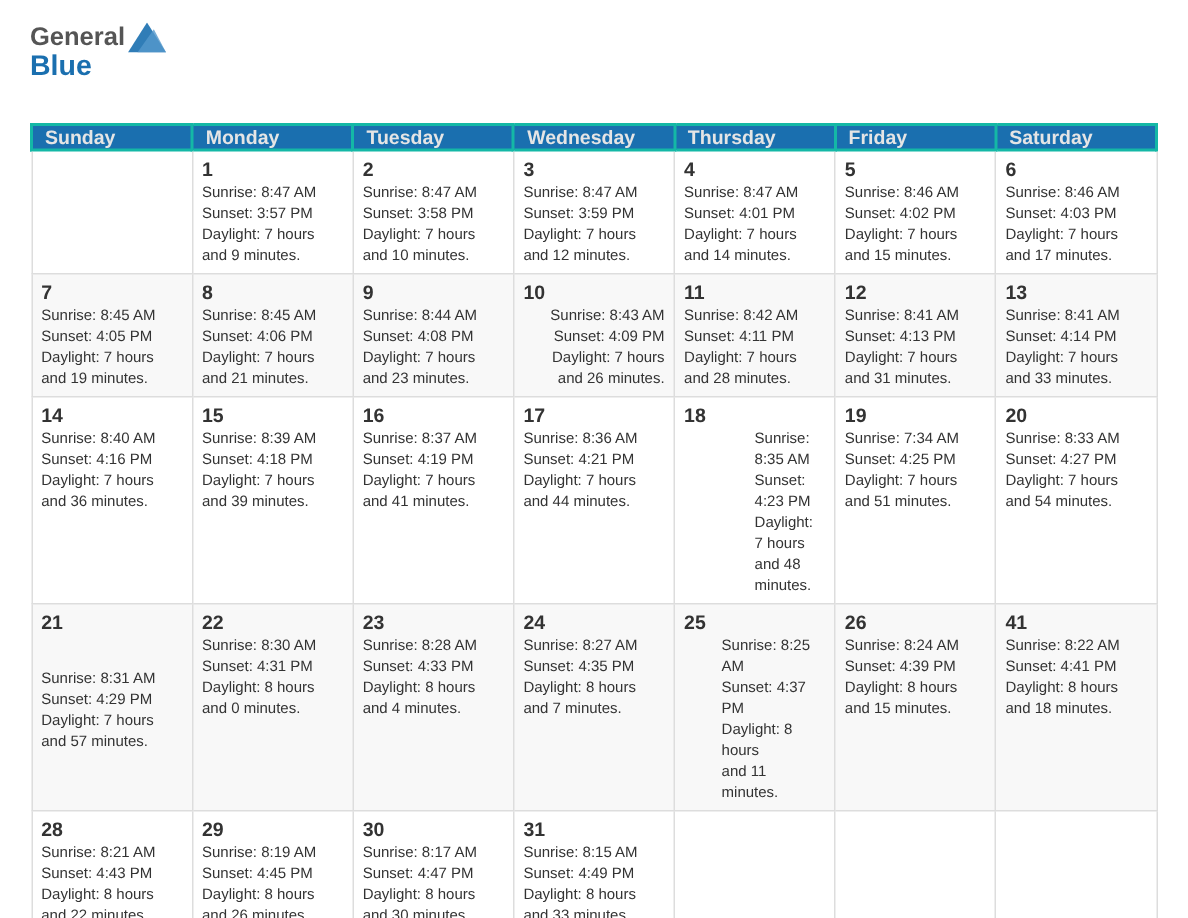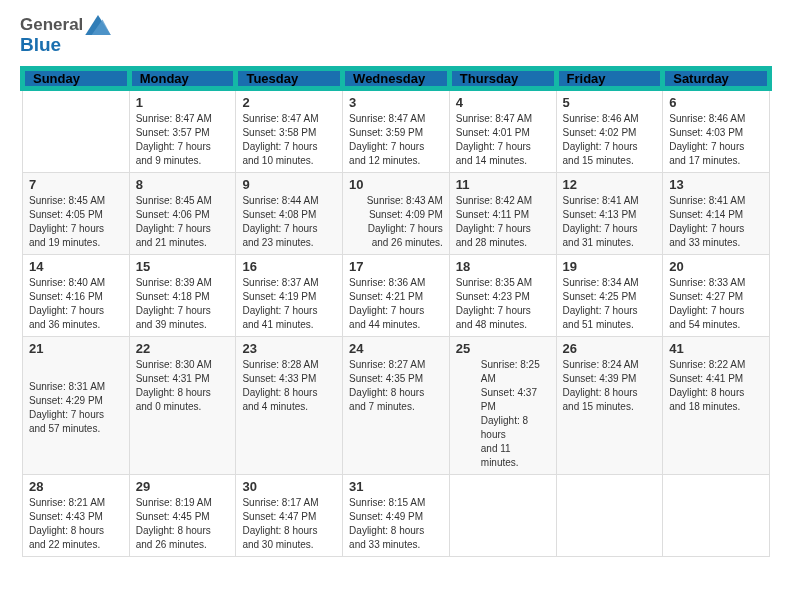--- a/index.html
+++ b/index.html
@@ -1,35 +1,35 @@
 <!DOCTYPE html>
 <html><head>
   <meta charset="utf-8">
   <style>
     * { box-sizing: border-box; margin: 0; padding: 0; }
     body { font-family: Arial, sans-serif; background: #fff; width: 792px; height: 612px; overflow: hidden; }
     
     .page { width: 792px; min-height: 612px; background: #fff; padding: 15px 20px; }
     
-    .header { display: flex; justify-content: space-between; align-items: flex-start; margin-bottom: 10px; }
+    .header { display: flex; justify-content: space-between; align-items: flex-start; margin-bottom: 26px; }
     
     .title-block { text-align: right; }
     .month-title { font-size: 36px; font-weight: 300; color: #333; line-height: 1.1; }
     .location-title { font-size: 16px; color: #555; font-weight: 400; }
     
     .calendar { width: 100%; border-collapse: collapse; }
     
     .calendar th {
       background-color: #1a6faf;
-      color: #000000;
+      color: #e5e5e5;
       padding: 0 8px;
       text-align: left;
       font-size: 13px;
       font-weight: 600;
-      border: 5px solid #14b8a6;
+      border: 2px solid #14b8a6;
     }
     
     .calendar td {
       vertical-align: top;
       padding: 4px 6px;
       border: 1px solid #ddd;
       width: calc(100% / 7);
       min-height: 70px;
       font-size: 10.5px;
       color: #333;
@@ -213,28 +213,28 @@
           </td>
           <td>
             <span class="day-num">17</span>
             <div class="day-info" style="white-space: pre-line;">Sunrise: 8:36 AM
 Sunset: 4:21 PM
 Daylight: 7 hours
 and 44 minutes.</div>
           </td>
           <td>
             <span class="day-num">18</span>
-            <div class="day-info" style="white-space: pre-line;">Sunrise: 8:35 AM
+            <div class="day-info" style="white-space: pre-line; margin-left: 47px;">Sunrise: 8:35 AM
 Sunset: 4:23 PM
 Daylight: 7 hours
 and 48 minutes.</div>
           </td>
           <td>
             <span class="day-num">19</span>
-            <div class="day-info" style="white-space: pre-line;">Sunrise: 8:34 AM
+            <div class="day-info" style="white-space: pre-line;">Sunrise: 7:34 AM
 Sunset: 4:25 PM
 Daylight: 7 hours
 and 51 minutes.</div>
           </td>
           <td>
             <span class="day-num">20</span>
             <div class="day-info" style="white-space: pre-line;">Sunrise: 8:33 AM
 Sunset: 4:27 PM
 Daylight: 7 hours
 and 54 minutes.</div>

